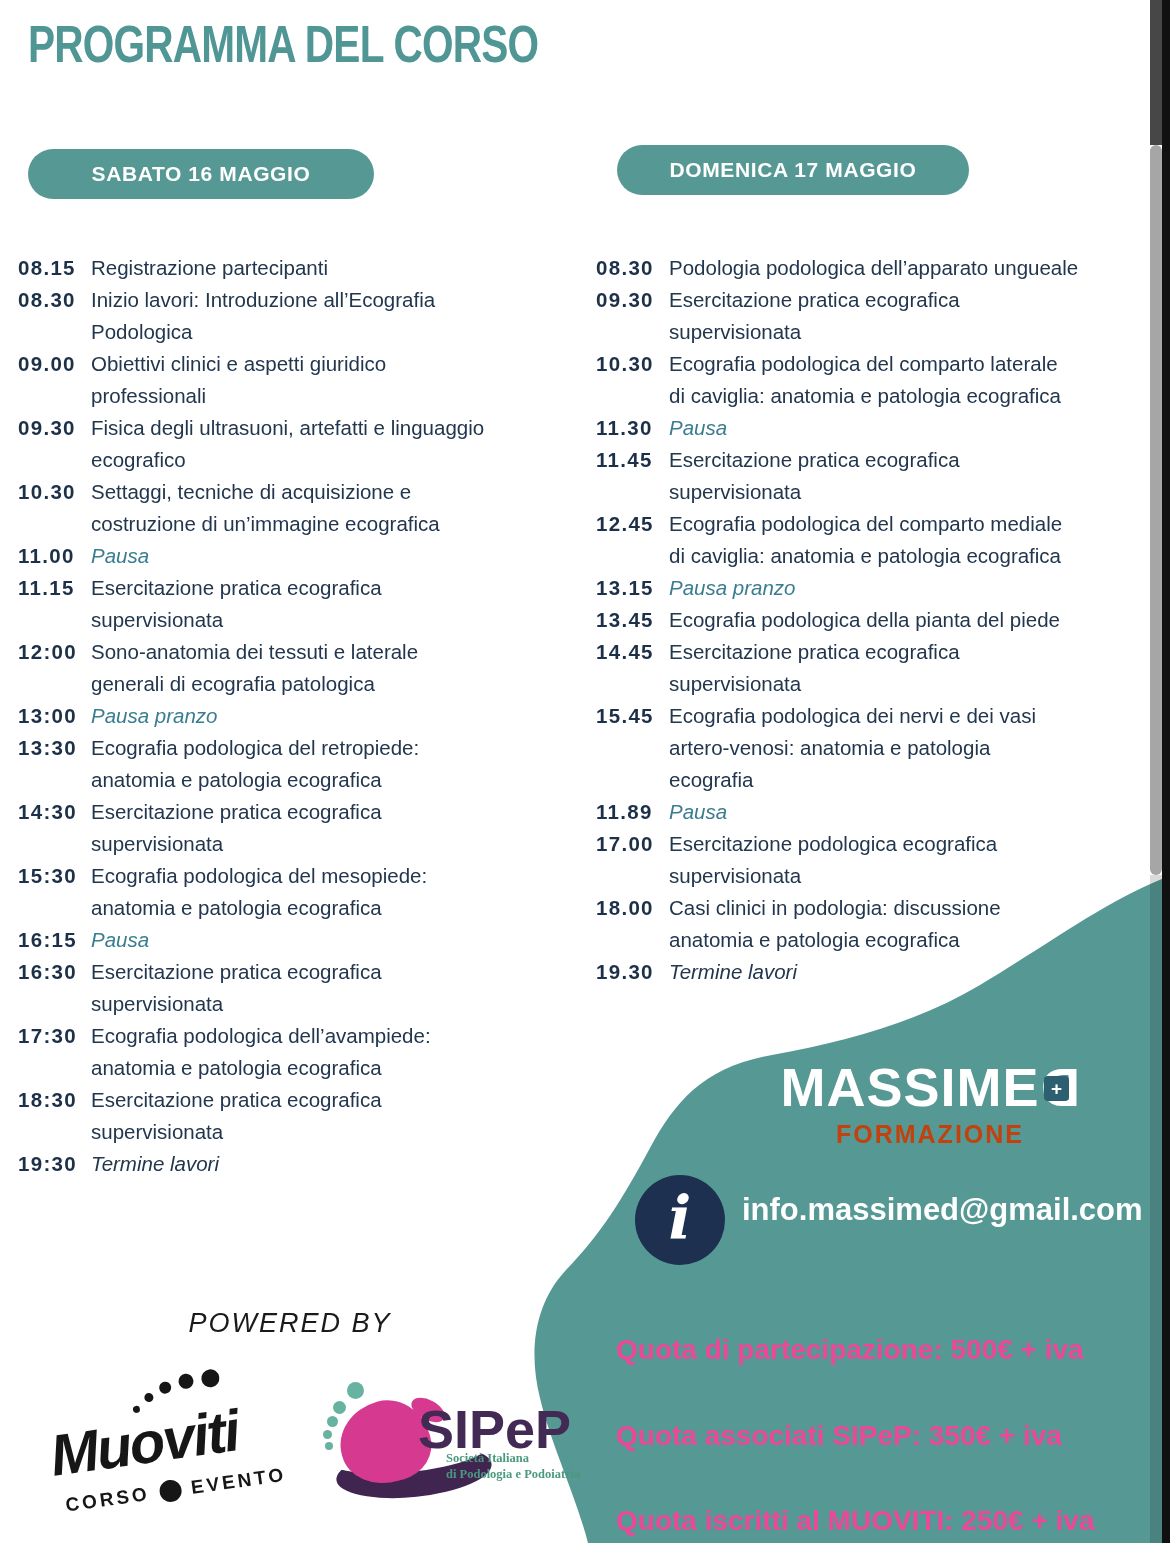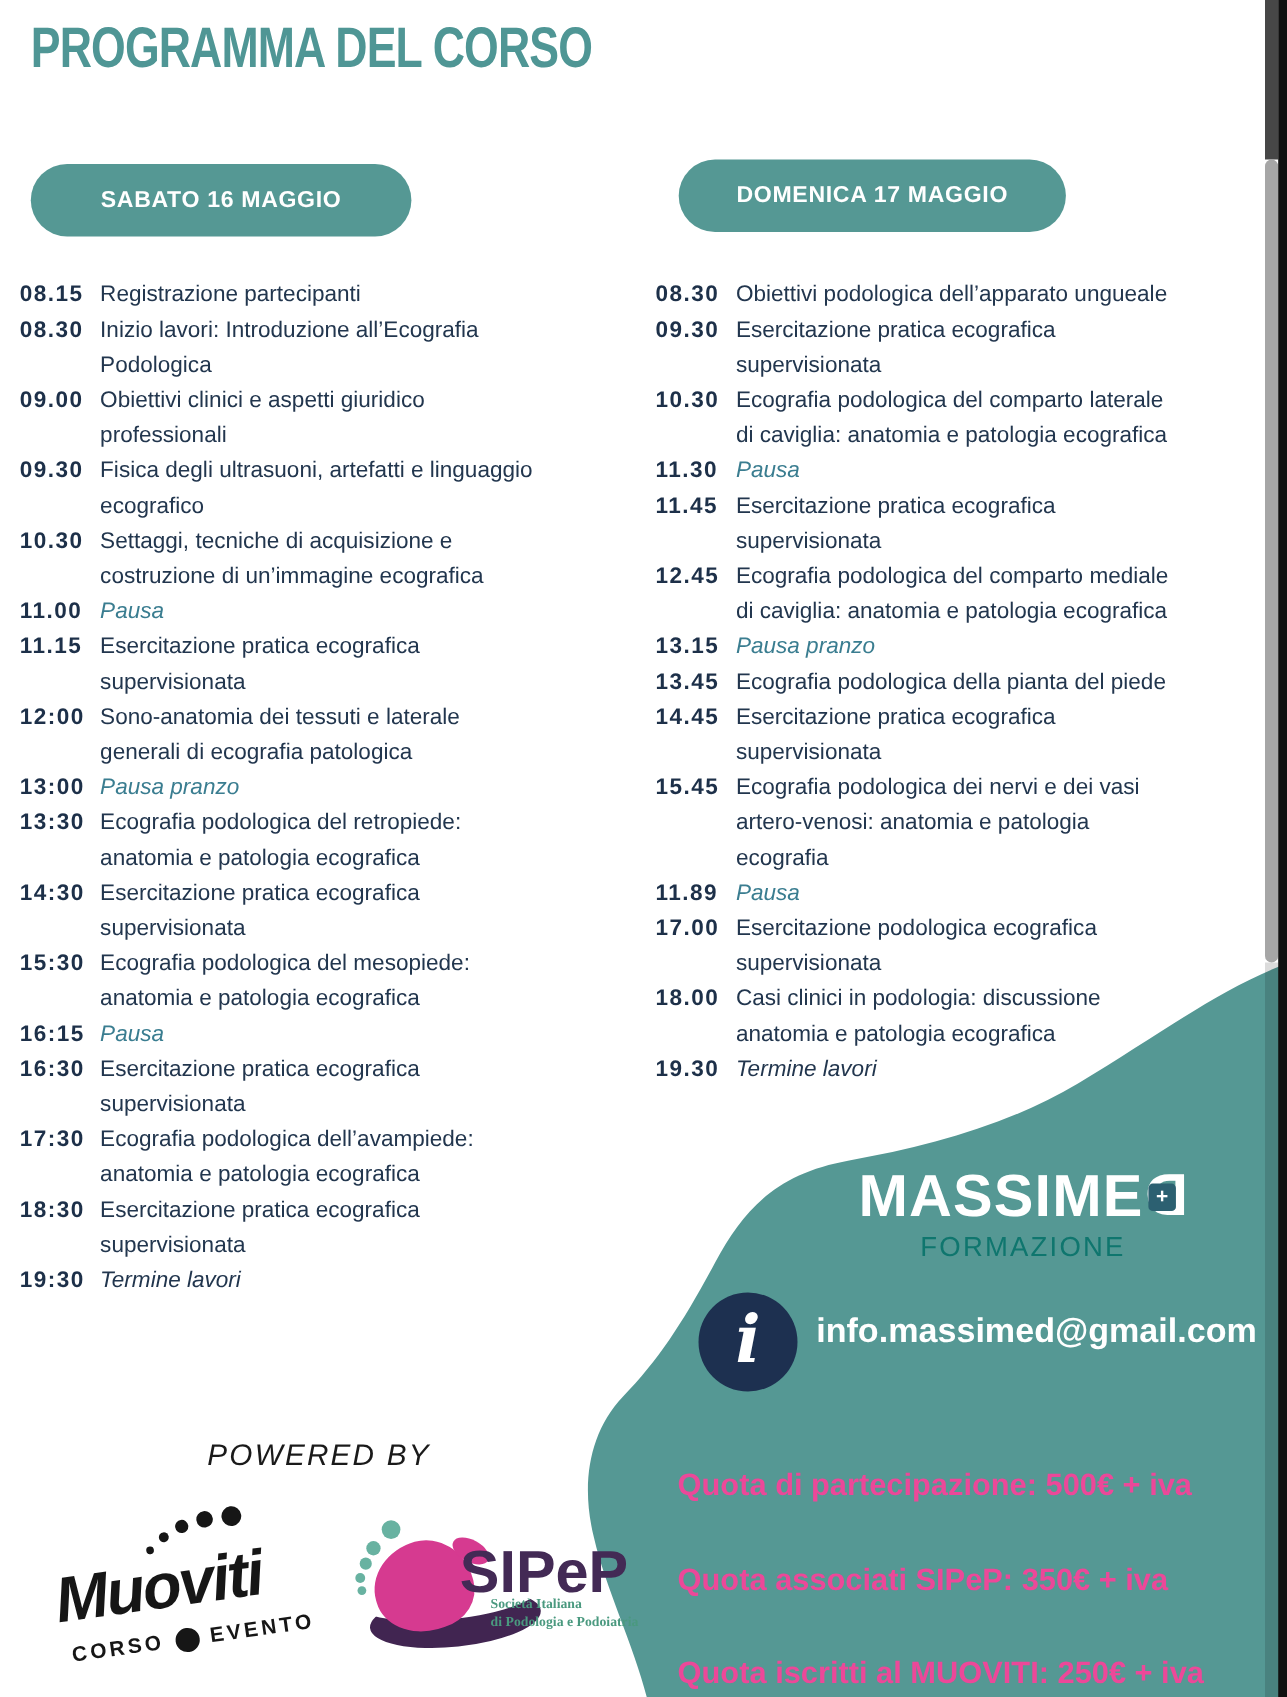--- a/index.html
+++ b/index.html
@@ -16,21 +16,21 @@
     font-size:52px;font-weight:bold;color:#4f9695;
     white-space:nowrap;
   }
   .page-title .squeeze{
     display:inline-block;transform:scaleX(0.78);transform-origin:left center;
     letter-spacing:-1px;
   }
 
   
   .day-pill{
-    background:#559894;border-radius:33px;height:66px;
+    background:#559894;border-radius:33px;height:50px;
     display:flex;align-items:center;justify-content:center;
     color:#ffffff;font-weight:bold;font-size:21px;letter-spacing:0.6px;
   }
   .pill-sat{left:28px;top:149px;width:346px;}
   .pill-sun{left:617px;top:145px;width:352px;}
 
   
   .sched{color:#22364e;font-size:20.5px;}
   .sched-left{left:18px;top:252px;width:566px;}
   .sched-right{left:596px;top:252px;width:566px;}
@@ -54,21 +54,21 @@
     text-align:center;white-space:nowrap;
   }
   .massimed-logo .flip-d{display:inline-block;transform:scaleX(-1);}
   .plus-badge{
     left:1044px;top:1076px;width:25px;height:25px;border-radius:4px;
     background:#2c6071;color:#ffffff;font-size:19px;font-weight:bold;
     display:flex;align-items:center;justify-content:center;line-height:1;
   }
   .massimed-sub{
     left:730px;top:1120px;width:400px;text-align:center;
-    color:#0f766e;font-weight:normal;font-size:25px;letter-spacing:2px;
+    color:#c2410c;font-weight:bold;font-size:25px;letter-spacing:2px;
   }
   .info-circle{
     left:635px;top:1175px;width:90px;height:90px;border-radius:50%;
     background:#1d3050;display:flex;align-items:center;justify-content:center;
   }
   .info-glyph{
     font-family:"DejaVu Serif", serif;font-style:italic;font-weight:bold;
     color:#ffffff;font-size:60px;line-height:1;transform:translateY(-2px);
   }
   .email-text{
@@ -290,21 +290,21 @@
         <div class="sched-line">Termine lavori</div>
       </div>
     </div>
   </div>
 
 <div class="abs sched sched-right">
 
 <div class="sched-row">
       <div class="sched-time">08.30</div>
       <div class="sched-lines">
-        <div class="sched-line">Obiettivi podologica dell’apparato ungueale</div>
+        <div class="sched-line">Podologia podologica dell’apparato ungueale</div>
       </div>
     </div>
     <div class="sched-row">
       <div class="sched-time">09.30</div>
       <div class="sched-lines">
         <div class="sched-line">Esercitazione pratica ecografica</div>
         <div class="sched-line">supervisionata</div>
       </div>
     </div>
     <div class="sched-row">

